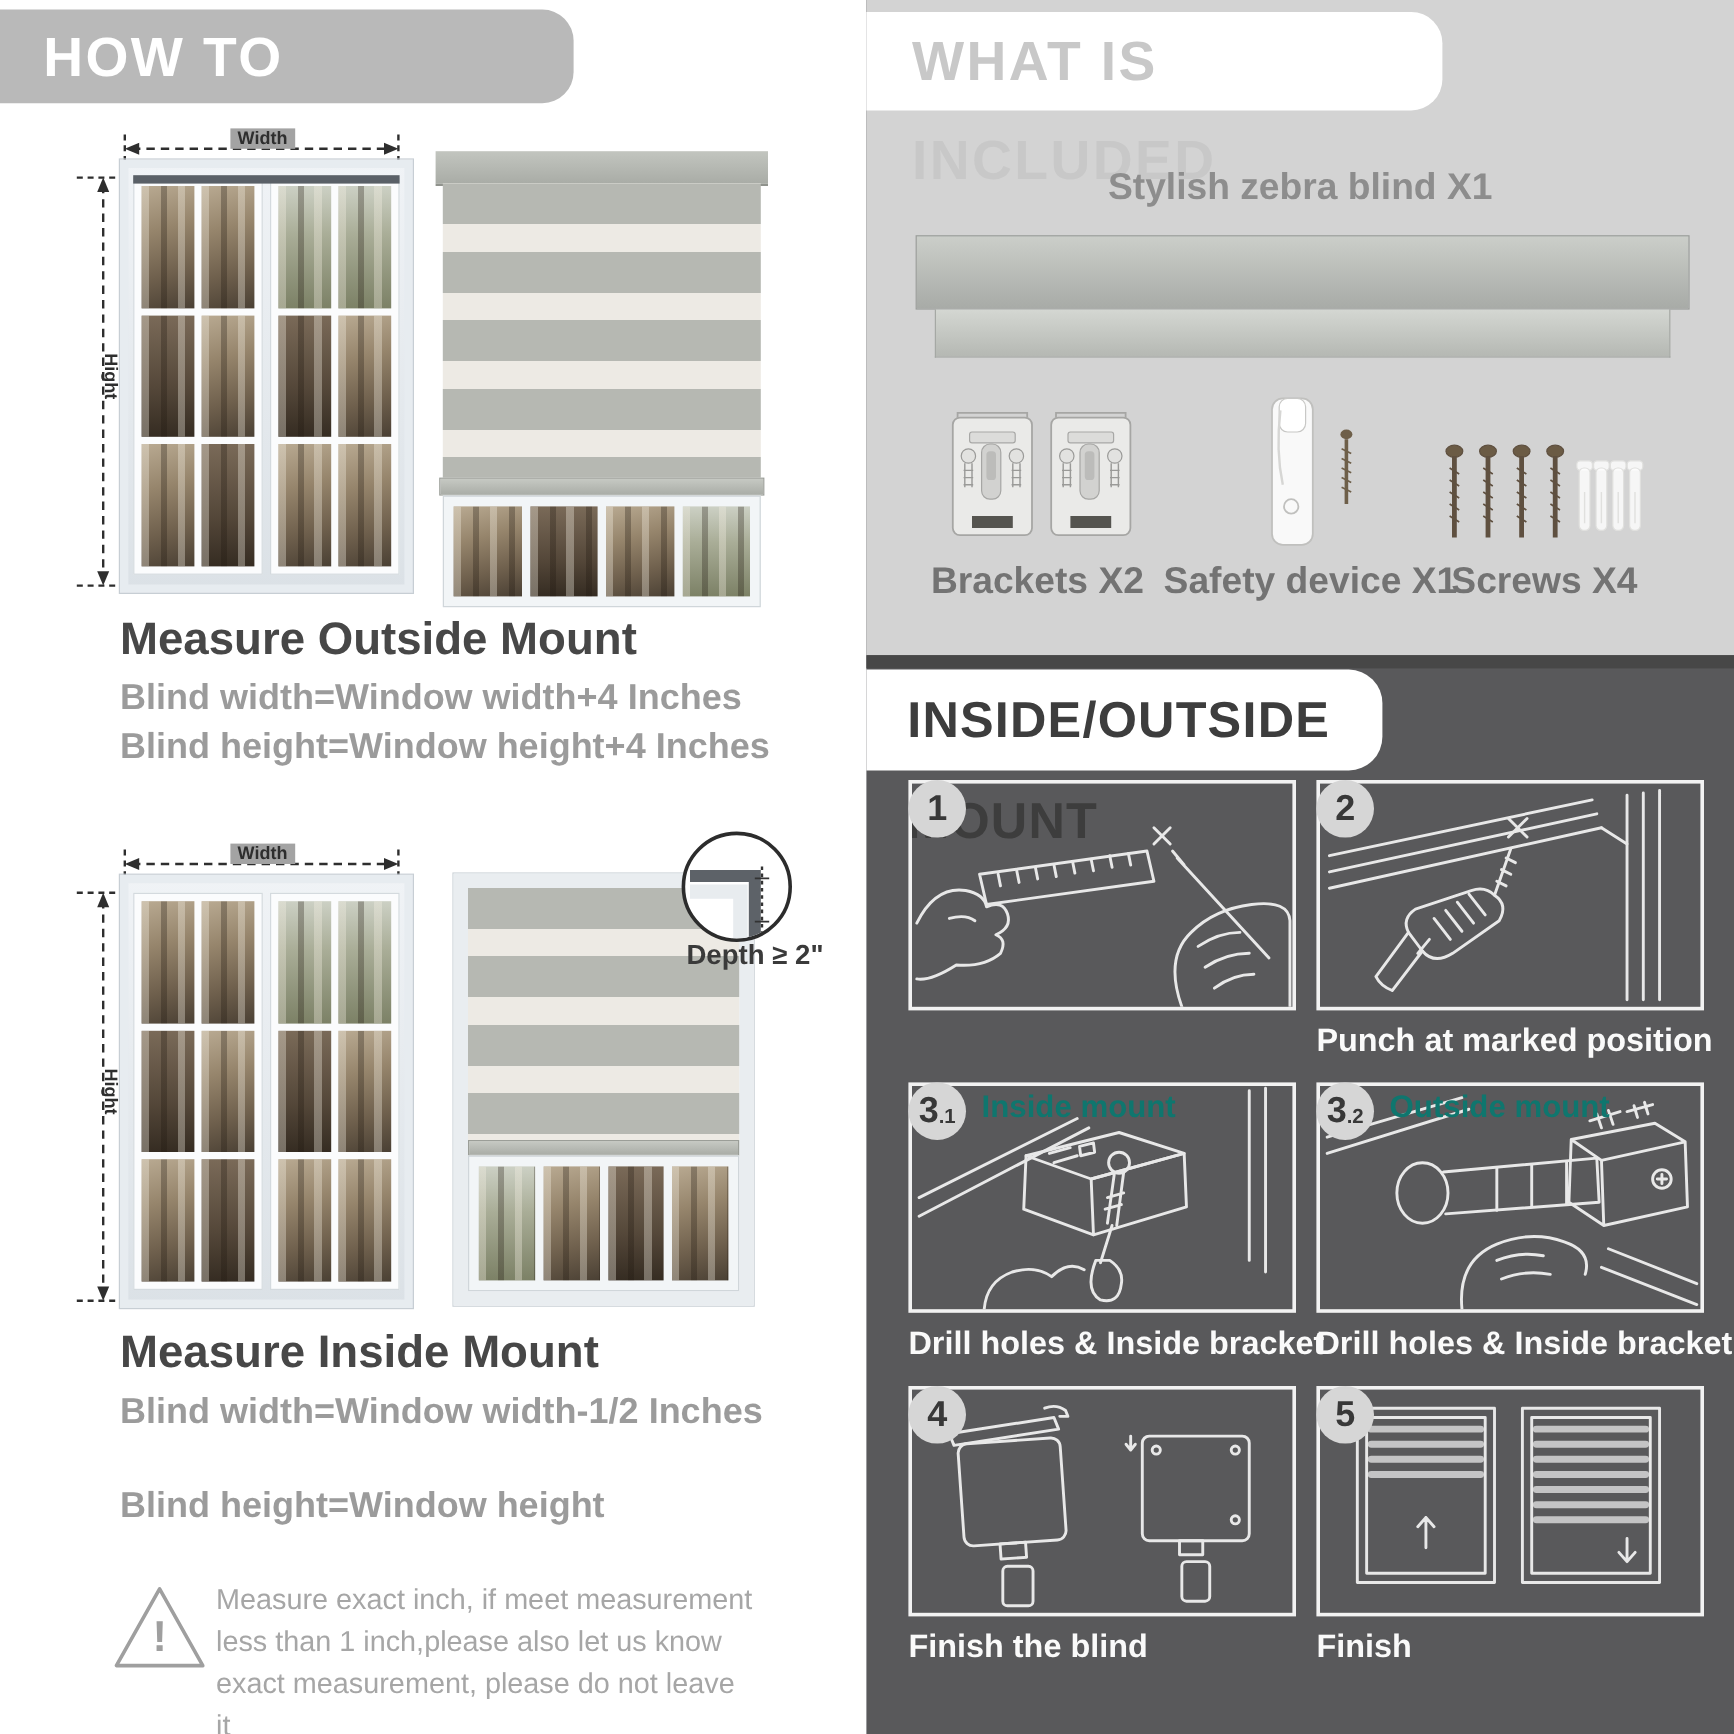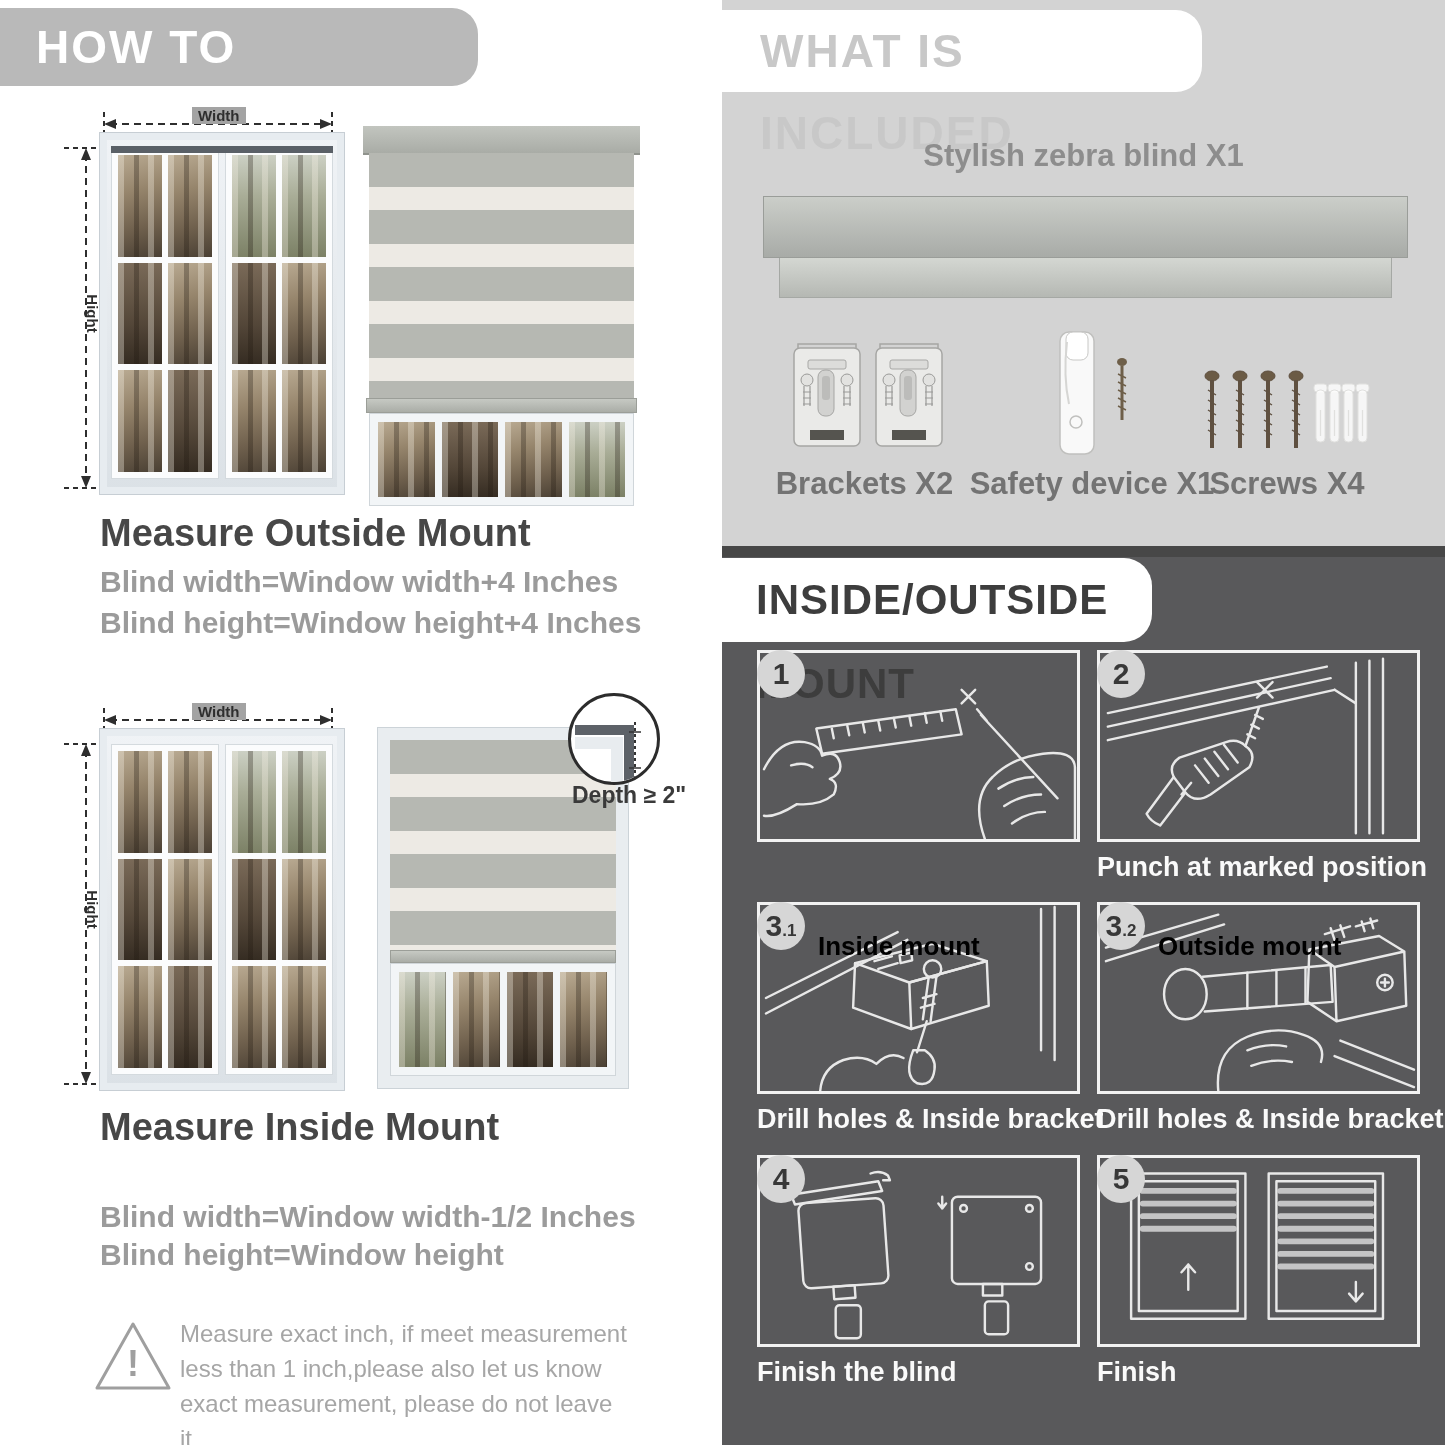--- a/index.html
+++ b/index.html
@@ -54,21 +54,21 @@
   .item-label{font-size:31px;font-weight:bold;color:#737373;text-align:center;}
 
   .banner-mount{left:722px;top:558px;width:430px;height:84px;background:#fff;
     border-radius:0 28px 28px 0;color:#3d3d3d;font-size:42px;font-weight:bold;
     line-height:84px;padding-left:34px;letter-spacing:1px;box-sizing:border-box;}
   .panel{position:absolute;width:323px;height:192px;border:3px solid #f2f2f2;box-sizing:border-box;}
   .badge{position:absolute;left:-3px;top:-3px;width:48px;height:48px;border-radius:50%;
     background:#d6d6d6;color:#383838;font-size:30px;font-weight:bold;
     display:flex;align-items:center;justify-content:center;}
   .badge .sub{font-size:17px;margin-top:10px;}
-  .step-title{position:absolute;left:58px;top:26px;font-size:26px;font-weight:bold;color:#000000;}
+  .step-title{position:absolute;left:58px;top:2px;font-size:26px;font-weight:bold;color:#0f766e;}
   .caption{position:absolute;width:360px;font-size:27px;font-weight:bold;color:#fafafa;}
   .lineart{position:absolute;inset:0;width:100%;height:100%;}
   .sk{stroke:#e8e8e8;stroke-width:2.5;fill:none;stroke-linecap:round;stroke-linejoin:round;}
 </style>
 </head>
 <body>
 
 <div class="page">
 
   <div class="abs banner-left">HOW TO MEASURE</div>
@@ -189,21 +189,21 @@
       <path d="M4,34 H58 V86" stroke="#5d6268" stroke-width="10" fill="none"></path>
       <path d="M4,47 H46 V86" stroke="#e8ecef" stroke-width="12" fill="none"></path>
       <line x1="64" y1="26" x2="64" y2="82" stroke="#333" stroke-width="2" stroke-dasharray="3,3"></line>
       <line x1="58" y1="36" x2="70" y2="36" stroke="#333" stroke-width="1.5"></line>
       <line x1="58" y1="72" x2="70" y2="72" stroke="#333" stroke-width="1.5"></line>
     </svg>
   </div>
   <div class="abs depth-label" style="left:572px;top:782px;width:120px;">Depth ≥ 2"</div>
 
   <div class="abs h2" style="left:100px;top:1106px;">Measure Inside Mount</div>
-  <div class="abs formula" style="left:100px;top:1200px;">Blind width=Window width-1/2 Inches</div>
+  <div class="abs formula" style="left:100px;top:1160px;">Blind width=Window width-1/2 Inches</div>
   <div class="abs formula" style="left:100px;top:1238px;">Blind height=Window height</div>
 
   <svg class="abs" style="left:92px;top:1318px;" width="82" height="78">
     <path d="M41,6 L77,70 L5,70 Z" fill="none" stroke="#9f9f9f" stroke-width="3" stroke-linejoin="round"></path>
     <text x="41" y="58" text-anchor="middle" font-size="36" font-weight="bold" fill="#9f9f9f" font-family="Liberation Sans, sans-serif">!</text>
   </svg>
   <div class="abs warn-text" style="left:180px;top:1316px;">Measure exact inch, if meet measurement less than 1 inch,please also let us know exact measurement, please do not leave it</div>
 
   <div class="abs right-bg"></div>
   <div class="abs light-panel"></div>

